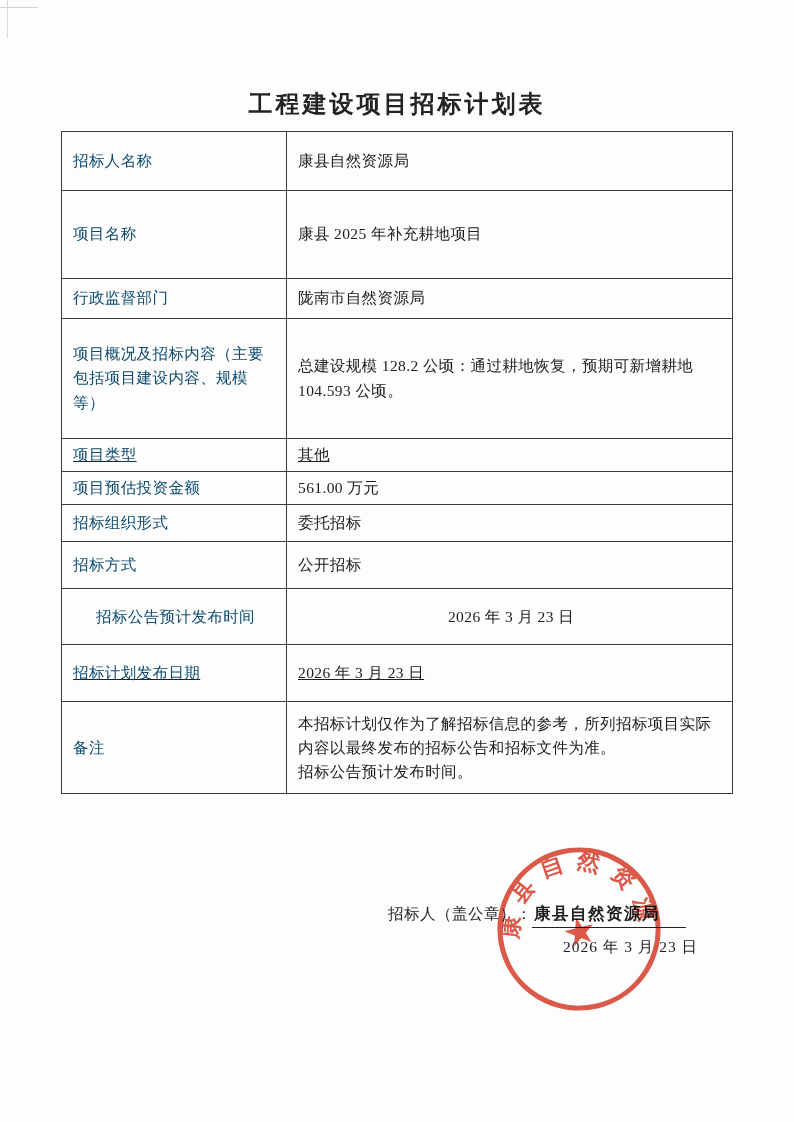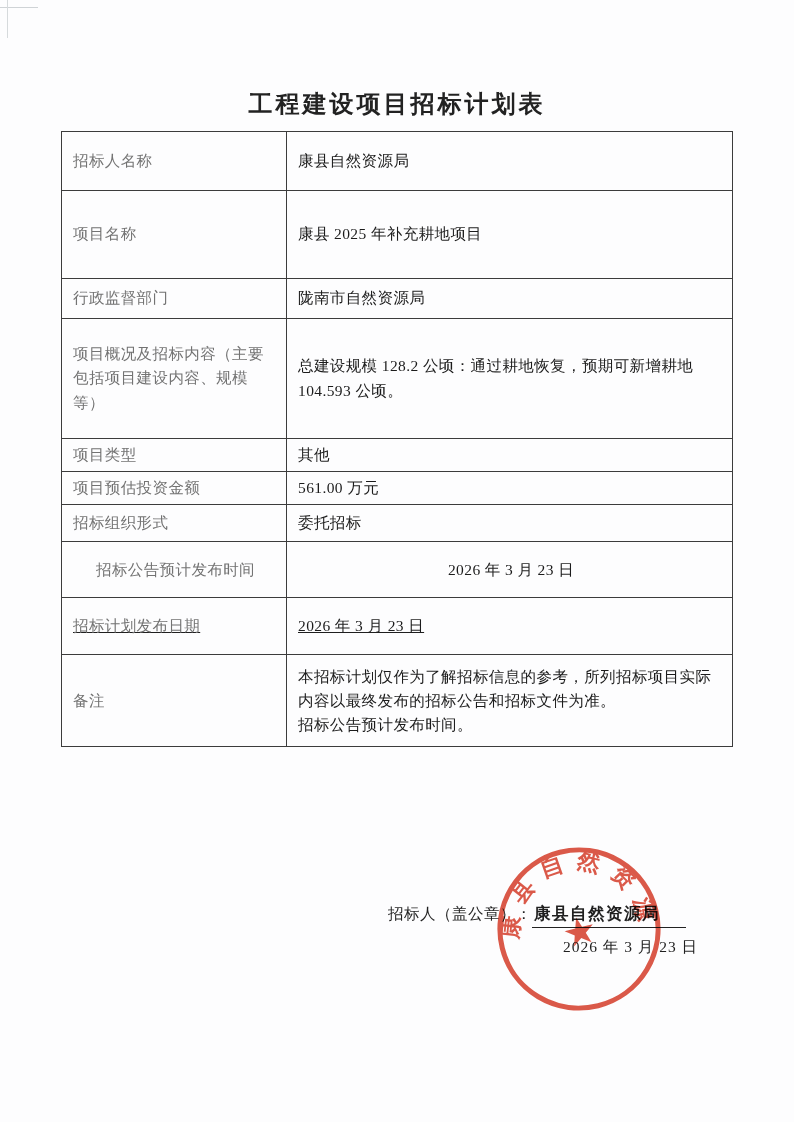--- a/index.html
+++ b/index.html
@@ -39,29 +39,29 @@
   }
   table.plan td {
     border: 1.6px solid #3c3c3c;
     vertical-align: middle;
     font-size: 15.5px;
     line-height: 1.55;
     letter-spacing: 0.4px;
     padding: 4px 8px 4px 11px;
   }
   table.plan col.c1 { width: 225px; }
-  td.lbl { color: #737373; }
+  td.lbl { color: #0c4a6e; }
   td.val { white-space: pre-line; color: #1c1c1c; }
 
   tr.r1  { height: 59px; }
   tr.r2  { height: 88px; }
   tr.r3  { height: 40px; }
   tr.r4  { height: 68px; }
   tr.r5  { height: 120px; }
-  tr.r6  { height: 32px; }
+  tr.r6  { height: 32px; text-decoration: underline; }
   tr.r7  { height: 31px; }
   tr.r8  { height: 37px; }
   tr.r9  { height: 47px; }
   tr.r10 { height: 56px; text-align: center; }
   tr.r11 { height: 57px; text-decoration: underline; }
   tr.r12 { height: 92px; }
 
   .footer {
     position: absolute;
     left: 368px;
@@ -141,20 +141,24 @@
         <td class="val">其他</td>
       </tr>
       <tr class="r7">
         <td class="lbl">项目预估投资金额</td>
         <td class="val">561.00 万元</td>
       </tr>
       <tr class="r8">
         <td class="lbl">招标组织形式</td>
         <td class="val">委托招标</td>
       </tr>
+      <tr class="r9">
+        <td class="lbl">招标方式</td>
+        <td class="val">公开招标</td>
+      </tr>
       <tr class="r10">
         <td class="lbl">招标公告预计发布时间</td>
         <td class="val">2026 年 3 月 23 日</td>
       </tr>
       <tr class="r11">
         <td class="lbl">招标计划发布日期</td>
         <td class="val">2026 年 3 月 23 日</td>
       </tr>
       <tr class="r12">
         <td class="lbl">备注</td>

